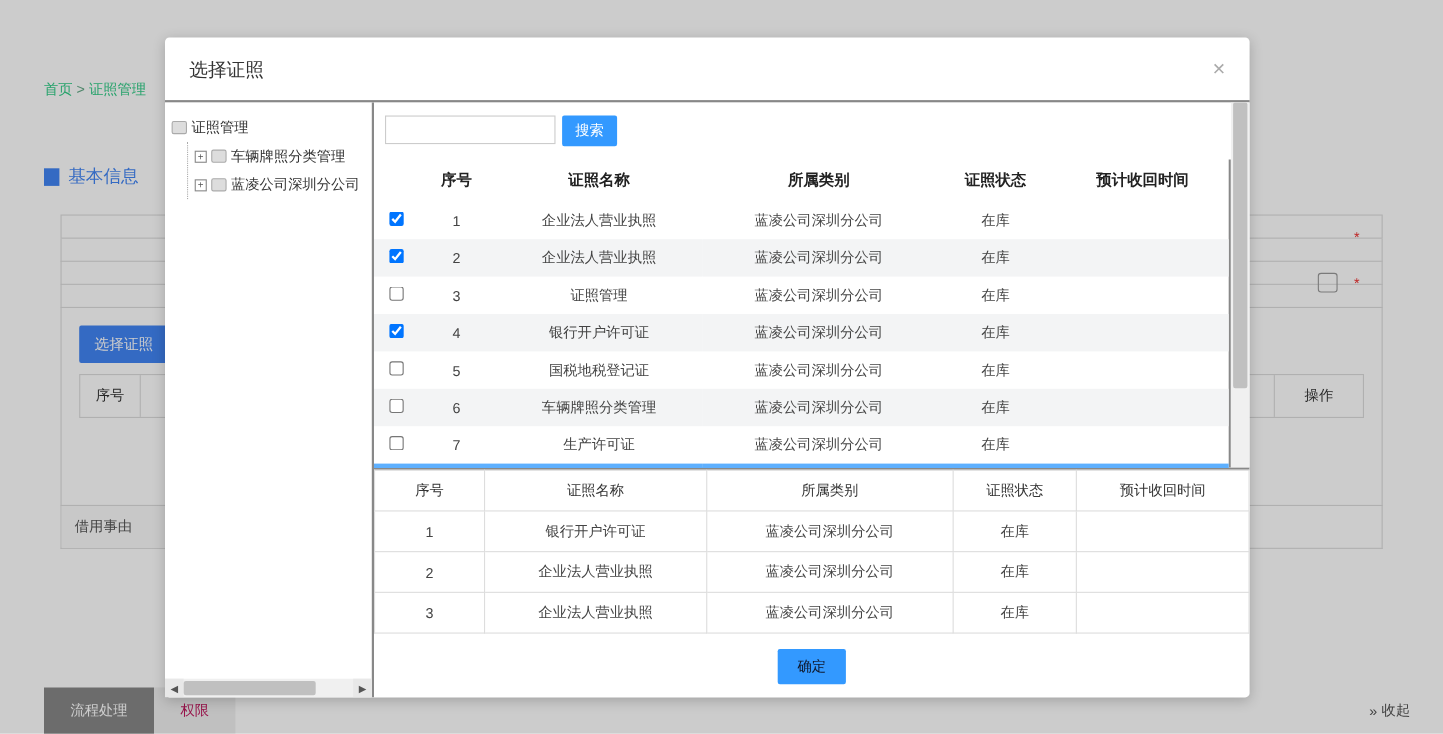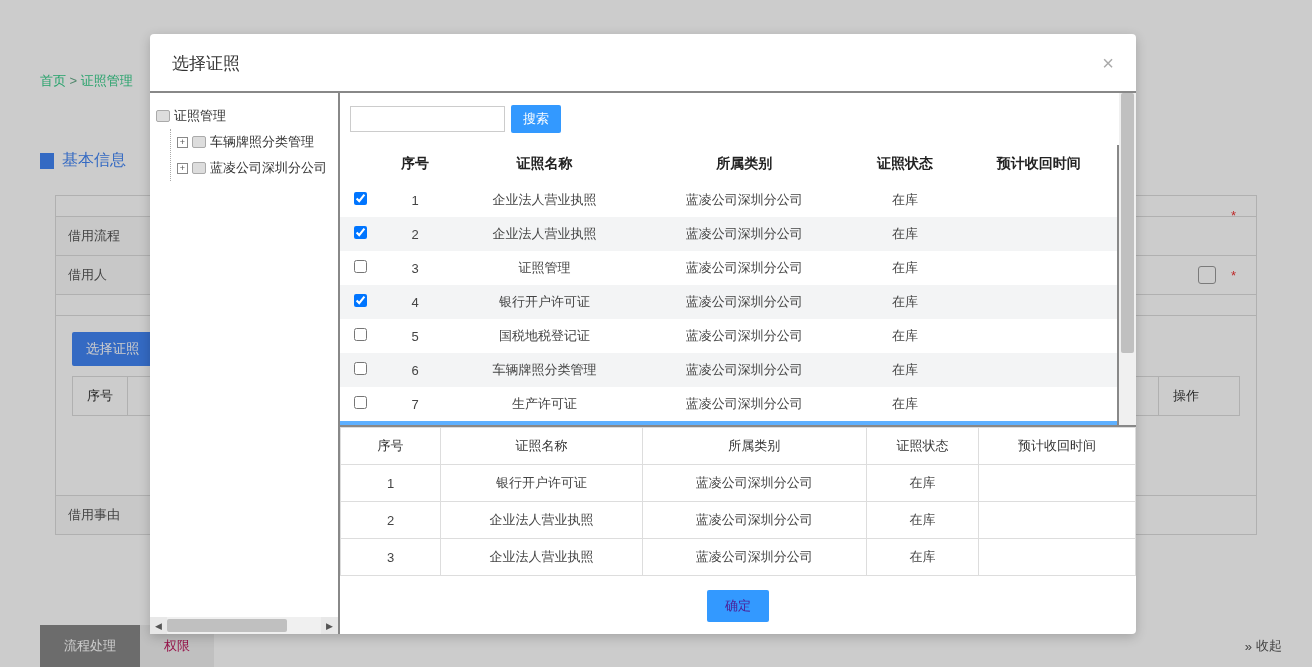--- a/index.html
+++ b/index.html
@@ -42,42 +42,42 @@
 .tree-icon { width: 14px; height: 12px; background: #ddd; border: 1px solid #aaa; border-radius: 2px; }
 .tree-label { color: #333; }
 .tree-children { margin-left: 14px; border-left: 1px dotted #aaa; padding-left: 6px; }
 .tree-scroll-h { position: absolute; bottom: 0; left: 0; right: 0; height: 17px; background: #f0f0f0; }
 .tree-scroll-thumb { position: absolute; left: 0; top: 2px; width: 120px; height: 13px; background: #c0c0c0; border-radius: 2px; }
 .tree-scroll-arrow { position: absolute; top: 0; width: 17px; height: 17px; background: #e8e8e8; display: flex; align-items: center; justify-content: center; font-size: 9px; color: #555; }
 .tree-scroll-arrow.left { left: 0; }
 .tree-scroll-arrow.right { right: 0; }
 
 .right-panel { flex: 1; display: flex; flex-direction: column; overflow: hidden; }
-.search-bar { padding: 12px 10px; display: flex; gap: 6px; align-items: center; }
+.search-bar { padding: 12px 10px; display: flex; gap: 6px; }
 .search-input { width: 155px; height: 26px; border: 1px solid #ccc; padding: 0 6px; }
 .search-btn { background: #3399ff; color: #fff; border: none; padding: 5px 12px; border-radius: 2px; font-size: 13px; }
 
 .top-table-wrap { flex: 1; overflow-y: auto; border-right: 2px solid #888; }
 .top-table { width: 100%; border-collapse: collapse; }
 .top-table th { padding: 10px 6px; text-align: center; font-weight: bold; font-size: 14px; color: #222; }
 .top-table td { padding: 8px 6px; text-align: center; color: #444; }
 .top-table tbody tr:nth-child(even) { background: #f3f4f5; }
 .top-table tbody tr.selected { background: #5eb0ff; color: #fff; }
 .top-table tbody tr.selected td { color: #fff; }
 .chk { width: 13px; height: 13px; }
 
 .divider-h { height: 2px; background: #888; }
 
 .bottom-section { display: flex; flex-direction: column; }
 .bottom-table { width: 100%; border-collapse: collapse; }
 .bottom-table th, .bottom-table td { border: 1px solid #ddd; padding: 9px 6px; text-align: center; color: #444; }
 .bottom-table th { color: #333; font-weight: normal; background: #fff; }
 
 .confirm-bar { padding: 14px 0 12px; text-align: center; }
-.confirm-btn { background: #3399ff; color: #4c1d95; border: none; padding: 7px 18px; border-radius: 2px; font-size: 13px; }
+.confirm-btn { background: #3399ff; color: #0f172a; border: none; padding: 7px 18px; border-radius: 2px; font-size: 13px; }
 
 .vscroll { width: 17px; background: #f0f0f0; position: relative; }
 .vscroll-thumb { position: absolute; left: 2px; top: 0; width: 13px; height: 260px; background: #c0c0c0; border-radius: 2px; }
 
 .top-area { display: flex; flex: 1; overflow: hidden; }
 </style>
 </head>
 <body>
 
 <div class="bg-page">
@@ -88,40 +88,38 @@
     <span class="bg-section-icon"></span>
     <span>基本信息</span>
   </div>
   <div class="bg-form">
     <div class="bg-form-row">
         <div class="bg-form-val">
           <span class="bg-star">*</span>
         </div>
       </div>
     <div class="bg-form-row">
-        <div class="bg-form-label">借用流程</div>
         <div class="bg-form-val"></div>
       </div>
     <div class="bg-form-row">
-        <div class="bg-form-label">借用人</div>
         <div class="bg-form-val">
           <span class="bg-icon-org"></span>
           <span class="bg-star">*</span>
         </div>
       </div>
     <div class="bg-form-row">
         <div class="bg-form-val"></div>
       </div>
     <div class="bg-form-row" style="height:180px;">
       <div class="bg-form-val" style="padding:16px;">
         <button class="bg-inner-btn">选择证照</button>
         <div class="bg-inner-head" style="margin-top:10px;">
           <div>序号</div>
           <div style="flex:1;"></div>
-          <div style="margin-left:auto;border-right:none;width:80px;">操作</div>
+          <div style="margin-left:auto;border-right:none;width:80px;text-align:center;">操作</div>
         </div>
       </div>
     </div>
     <div class="bg-form-row">
         <div class="bg-form-label">借用事由</div>
         <div class="bg-form-val"></div>
       </div>
   </div>
   <div class="bg-bottom-tabs">
     <div class="bg-tab active">流程处理</div>

